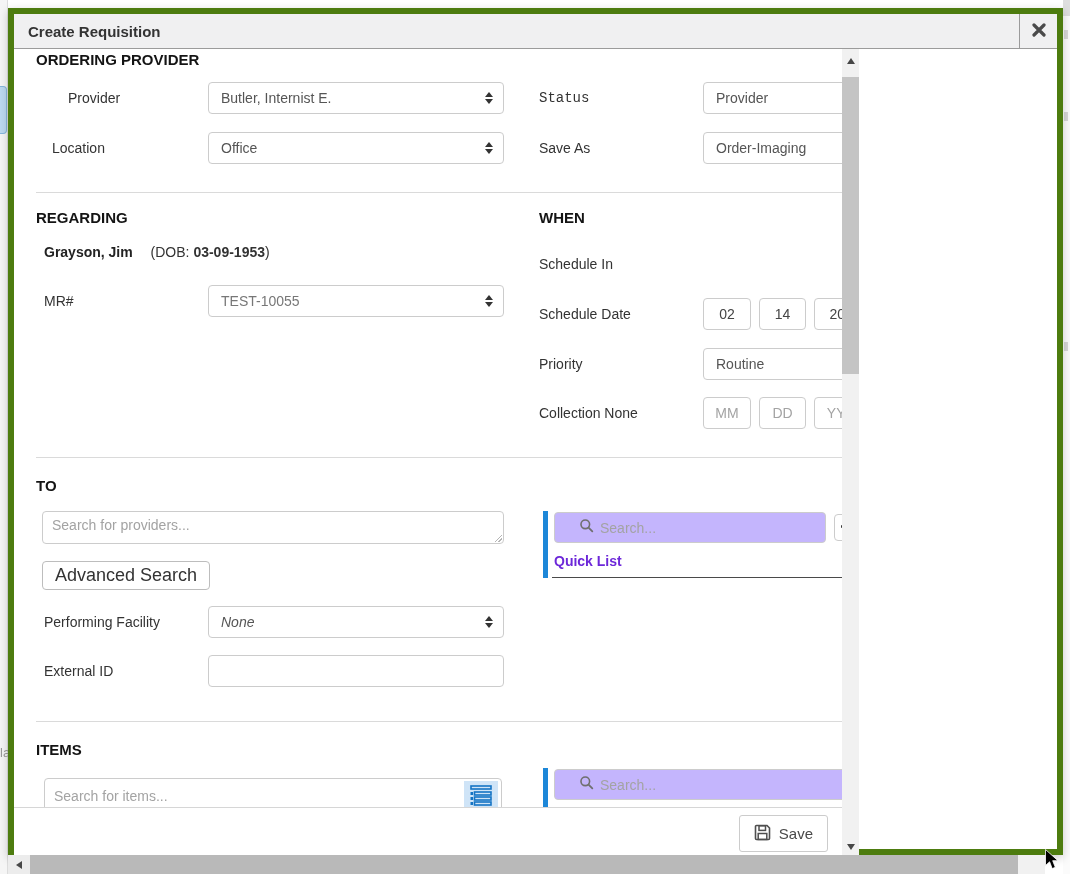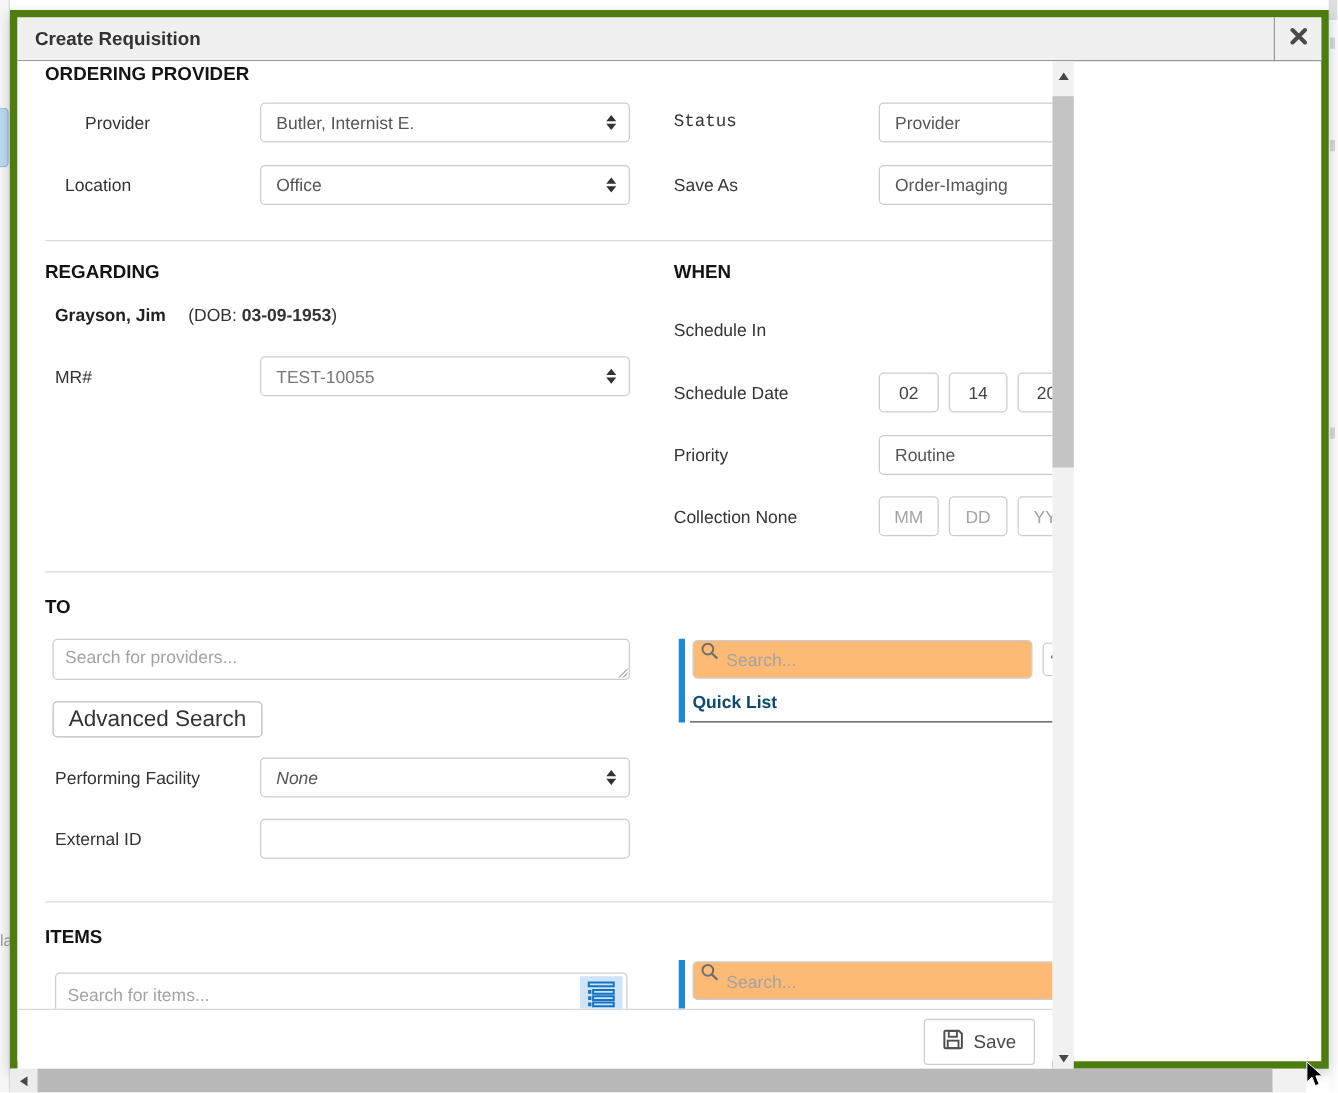--- a/index.html
+++ b/index.html
@@ -51,30 +51,30 @@
   .tin { position:absolute; height:32px; border:1px solid #cccccc; border-radius:4px; font-size:14px; color:#444; padding:0 9px; background:#fff; outline:none; font-family:inherit; }
   .din { text-align:center; padding:0 2px; }
   input::placeholder, textarea::placeholder { color:#a3a3a3; opacity:1; }
 
   .btn { position:absolute; height:29px; border:1px solid #bdbdbd; border-radius:4px; background:#fff; font-size:18px; color:#333; padding:0 12px; font-family:inherit; cursor:pointer; white-space:nowrap; }
 
   .icon-abs { position:absolute; display:flex; align-items:center; justify-content:center; }
 
   .blue-bar { position:absolute; width:5px; }
 
-  .search-box { position:absolute; height:31px; border:1px solid #cccccc; border-radius:4px; background:#fdba74; display:flex; padding-left:5px; }
+  .search-box { position:absolute; height:31px; border:1px solid #cccccc; border-radius:4px; background:#c4b5fd; display:flex; align-items:center; padding-left:24px; }
   .search-box input { border:none; outline:none; flex:1; font-size:14px; color:#444; font-family:inherit; margin-left:6px; min-width:0; background:transparent; }
 
   .ibtn { position:absolute; width:26px; height:27px; border:1px solid #cccccc; border-radius:4px; background:#fff; display:flex; align-items:center; justify-content:center; cursor:pointer; }
 
   .ta { position:absolute; border:1px solid #cccccc; border-radius:4px; font-size:14px; color:#444; padding:5px 9px; font-family:inherit; resize:none; outline:none; background:#fff; }
   .ta-grip { position:absolute; width:9px; height:9px; background:
       linear-gradient(135deg, transparent 0 58%, #b5b5b5 58% 66%, transparent 66% 76%, #b5b5b5 76% 84%, transparent 84%); }
 
-  .ql-label { position:absolute; font-size:14px; font-weight:bold; color:#0c4a6e; height:20px; line-height:20px; }
+  .ql-label { position:absolute; font-size:14px; font-weight:bold; color:#6d28d9; height:20px; line-height:20px; }
   .ql-caret { position:absolute; width:0; height:0; border-left:6px solid transparent; border-right:6px solid transparent; border-top:7px solid #333; }
   .ql-line { position:absolute; height:1px; background:#4a4a4a; }
 
   .items-icon-box { position:absolute; width:34px; height:30px; background:#cfe4f7; display:flex; align-items:flex-start; justify-content:center; padding-top:3px; }
 
   .save-btn { position:absolute; right:14px; top:7px; height:37px; border:1px solid #cccccc; border-radius:3px; background:#fff; display:flex; align-items:center; gap:8px; padding:0 14px; font-size:15px; color:#4a4a4a; font-family:inherit; cursor:pointer; }
 </style>
 </head>
 <body>
 

